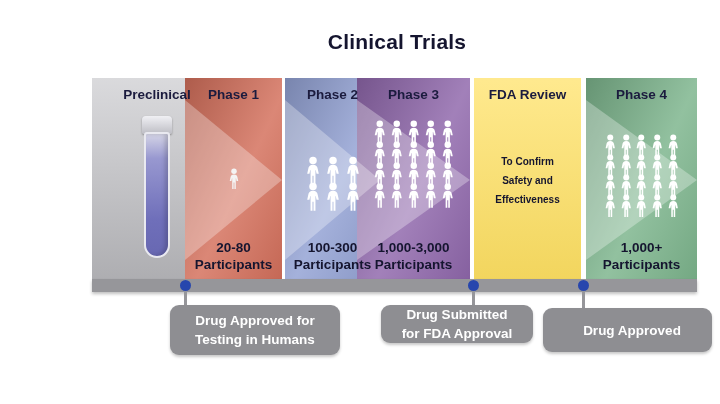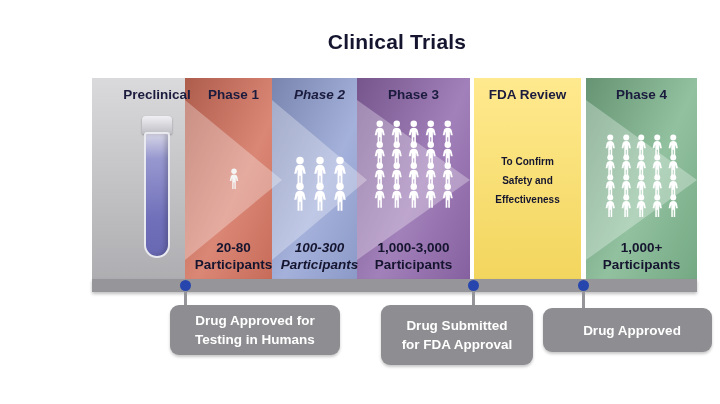--- a/index.html
+++ b/index.html
@@ -8,21 +8,21 @@
   .title{position:absolute;top:30px;left:0;width:100%;margin:0;text-align:center;
          font-size:21px;font-weight:bold;color:var(--body-text);letter-spacing:.2px;}
 
   .col{position:absolute;top:78px;height:201px;}
   .col-header{position:absolute;top:9px;left:0;width:100%;text-align:center;z-index:3;
               font-weight:bold;font-size:13.5px;color:var(--heading-text);}
 
   .preclinical{left:55px;width:88px;background-color:var(--preclinical-bg);
                background-image:linear-gradient(180deg,rgba(255,255,255,.35),rgba(0,0,0,.12));padding-left:42px;}
   .phase1{left:148px;width:97px;background-color:var(--phase1-bg);}
-  .phase2{left:235px;width:95px;background-color:var(--phase2-bg);font-style:italic;}
+  .phase2{left:248px;width:95px;background-color:var(--phase2-bg);}
   .phase3{left:320px;width:113px;background-color:var(--phase3-bg);}
   .fda{left:437px;width:107px;background-color:var(--fda-bg);
        background-image:linear-gradient(180deg,rgba(255,255,255,.28),rgba(0,0,0,.05));}
   .phase4{left:549px;width:111px;background-color:var(--phase4-bg);}
   .phase1,.phase2,.phase3,.phase4{
        background-image:linear-gradient(115deg,rgba(0,0,0,.18) 0%,rgba(255,255,255,.16) 55%,rgba(0,0,0,.07) 100%);}
 
   .chevron{position:absolute;left:0;top:22px;height:160px;width:100%;z-index:1;
            background:rgba(255,255,255,.30);clip-path:polygon(0 0,100% 50%,0 100%);}
 
@@ -54,21 +54,21 @@
   .stem{position:absolute;width:3px;top:288px;height:20px;background:var(--timeline-bar);}
   .stem1{left:147px;}.stem2{left:435px;}.stem3{left:545px;}
   .dot{position:absolute;width:11px;height:11px;border-radius:50%;background:var(--dot);top:280px;z-index:4;}
   .dot1{left:143px;}.dot2{left:431px;}.dot3{left:541px;}
 
   .callout{position:absolute;background:var(--callout-bg);border-radius:9px;color:#fff;
            font-weight:bold;font-size:13.5px;line-height:19px;text-align:center;
            display:flex;flex-direction:column;justify-content:center;
            box-shadow:0 2px 3px rgba(0,0,0,.22);z-index:5;}
   .c1{left:133px;top:305px;width:170px;height:50px;}
-  .c2{left:344px;top:305px;width:152px;height:60px;}
+  .c2{left:344px;top:305px;width:152px;height:38px;}
   .c3{left:506px;top:308px;width:160px;height:44px;padding-left:9px;}
 </style>
 </head>
 <body>
 
 <svg width="0" height="0" style="position:absolute" aria-hidden="true">
   <defs>
     <symbol id="person-shape" viewBox="0 0 24 44">
       <circle cx="12" cy="6.5" r="5.5"></circle>
       <path d="M12 13 C7.5 13 5.5 15.5 5 19 L3.5 26 L6.8 26 L8 20.5 L8.4 20.5 L8.4 42 L11.2 42 L11.2 29 L12.8 29 L12.8 42 L15.6 42 L15.6 20.5 L16 20.5 L17.2 26 L20.5 26 L19 19 C18.5 15.5 16.5 13 12 13 Z"></path>

